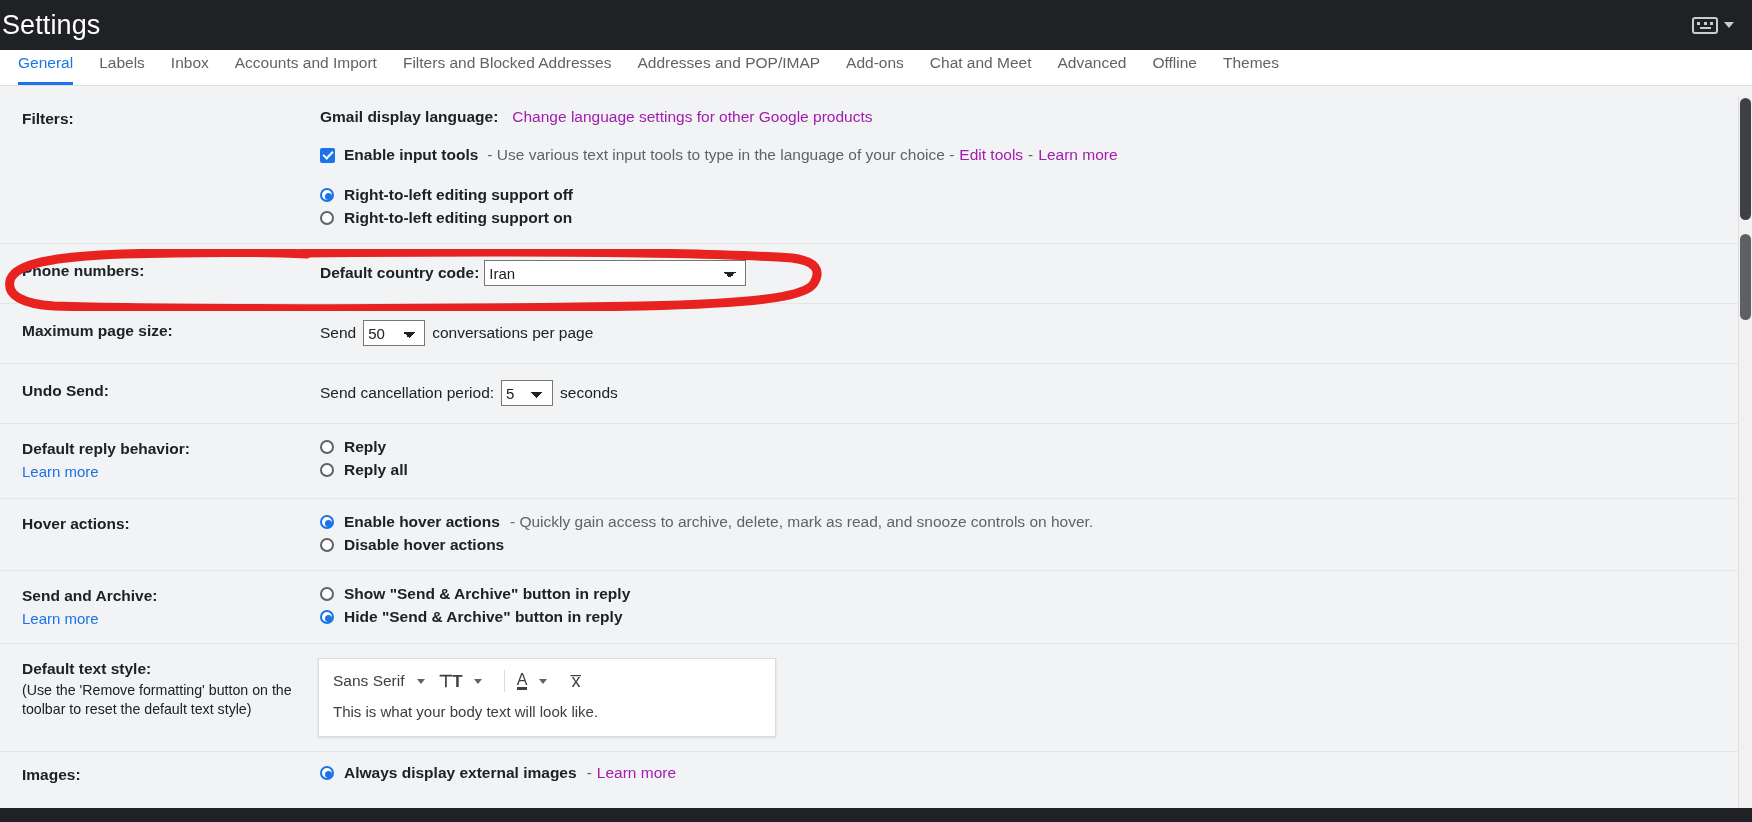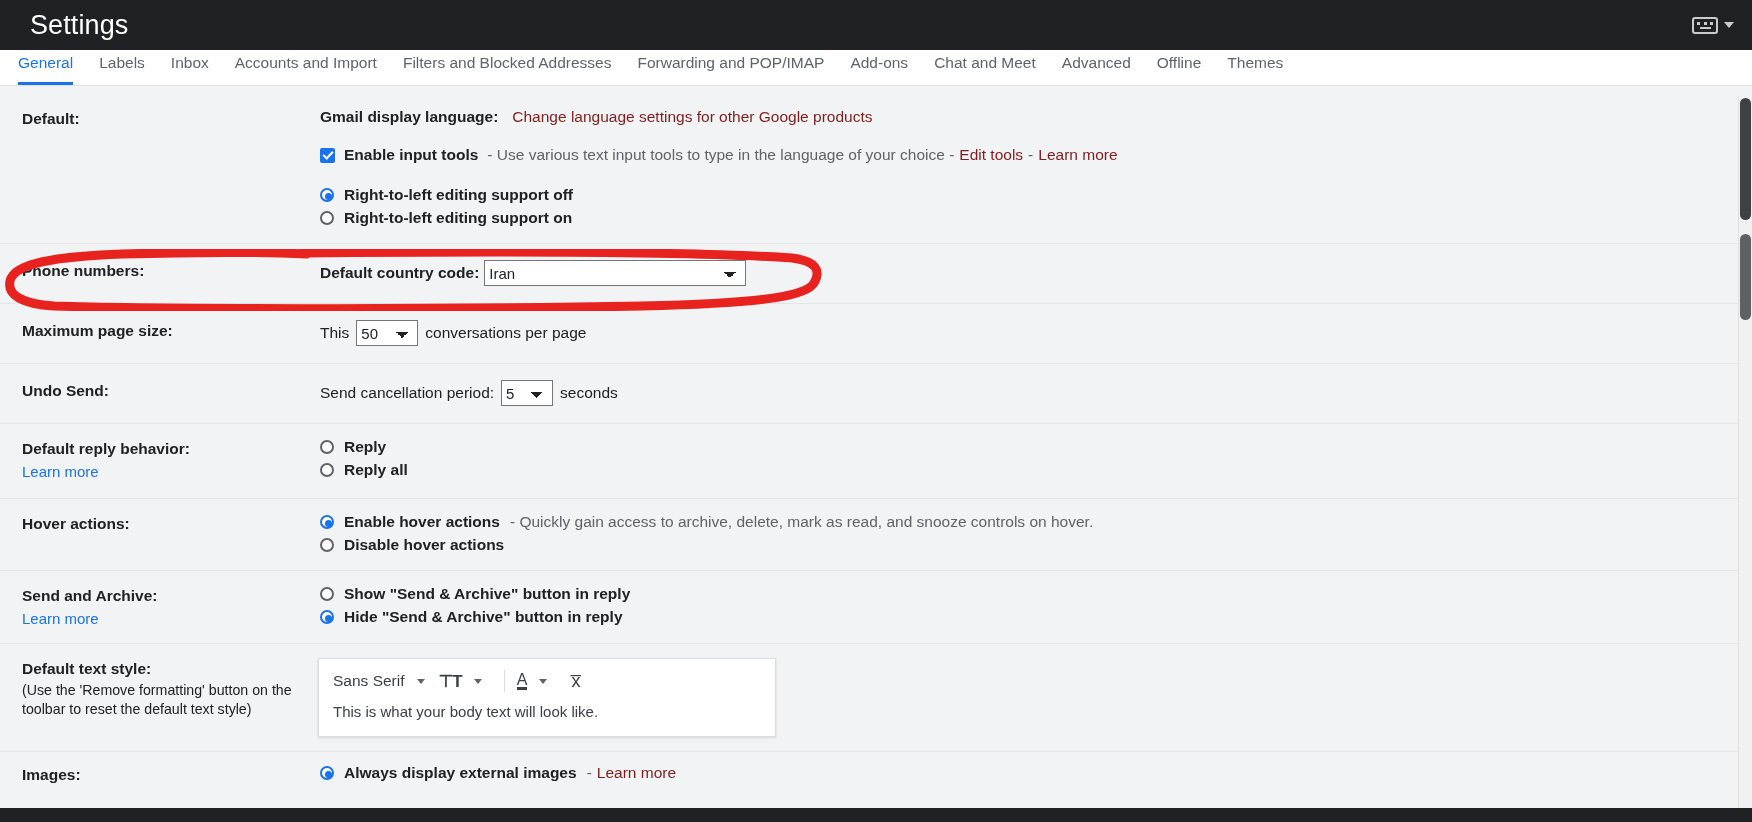--- a/index.html
+++ b/index.html
@@ -13,21 +13,21 @@
   }
 
   
   .header{
     position:absolute; left:0; top:0; width:1752px; height:50px;
     background:#202124;
     display:flex; align-items:center;
   }
   .header-title{
     color:#ffffff; font-size:27px; font-weight:400;
-    margin-left:30px; letter-spacing:.1px;
+    margin-left:2px; letter-spacing:.1px;
   }
   .header-right{
     position:absolute; right:18px; top:0; height:50px;
     display:flex; align-items:center; gap:6px;
   }
   .kbd-icon{
     width:26px; height:17px; border:2px solid #c9ccce; border-radius:3px;
     display:block; position:relative; background:transparent;
   }
   .kbd-icon::before{
@@ -85,21 +85,21 @@
     margin-top:2px; text-decoration:none; cursor:pointer;
   }
   .row-body{ flex:1; font-size:15.5px; color:#202124; }
 
   .line{ display:flex; align-items:center; flex-wrap:wrap; }
   .line + .line{ margin-top:5px; }
 
   .inline-label{ font-weight:700; margin-right:5px; }
   .plain{ font-weight:400; }
   .muted{ color:#5f6368; font-weight:400; }
-  a.link{ color:#7f1d1d; text-decoration:none; cursor:pointer; }
+  a.link{ color:#a21caf; text-decoration:none; cursor:pointer; }
 
   
   select.sel{
     font-family:"Liberation Sans", sans-serif;
     font-size:15px; color:#202124;
     background:#ffffff;
     border:1px solid #767676;
     border-radius:0;
     height:26px;
     padding:1px 4px;
@@ -209,32 +209,32 @@
   </div>
 </div>
 <div class="rightgap"></div>
 
 <div class="tabbar">
   <div class="tab active">General</div>
   <div class="tab">Labels</div>
   <div class="tab">Inbox</div>
   <div class="tab">Accounts and Import</div>
   <div class="tab">Filters and Blocked Addresses</div>
-  <div class="tab">Forwarding and POP/IMAP</div>
+  <div class="tab">Addresses and POP/IMAP</div>
   <div class="tab">Add-ons</div>
   <div class="tab">Chat and Meet</div>
   <div class="tab">Advanced</div>
   <div class="tab">Offline</div>
   <div class="tab">Themes</div>
 </div>
 
 <div class="content">
 
   <div class="row" style="padding-top:12px;padding-bottom:16px;">
-    <div class="row-label">Default:</div>
+    <div class="row-label">Filters:</div>
     <div class="row-body">
       <div class="line">
         <span class="inline-label">Gmail display language:</span>
         <a class="link" style="margin-left:9px;">Change language settings for other Google products</a>
       </div>
       <div class="line" style="margin-top:20px;">
         <span class="cb"></span>
         <span class="inline-label">Enable input tools</span>
         <span class="muted" style="margin-left:4px;">- Use various text input tools to type in the language of your choice -</span>
         <a class="link" style="margin-left:5px;">Edit tools</a>
@@ -261,21 +261,21 @@
           <option>Iran</option>
         </select>
       </div>
     </div>
   </div>
 
   <div class="row" style="padding-top:16px;padding-bottom:17px;">
     <div class="row-label">Maximum page size:</div>
     <div class="row-body">
       <div class="line">
-        <span class="plain" style="margin-right:7px;">This</span>
+        <span class="plain" style="margin-right:7px;">Send</span>
         <select class="sel w-small">
           <option>50</option>
         </select>
         <span class="plain" style="margin-left:7px;">conversations per page</span>
       </div>
     </div>
   </div>
 
   <div class="row" style="padding-top:16px;padding-bottom:17px;">
     <div class="row-label">Undo Send:</div>

